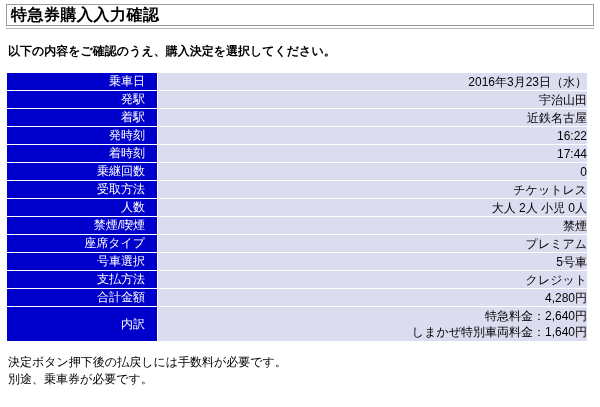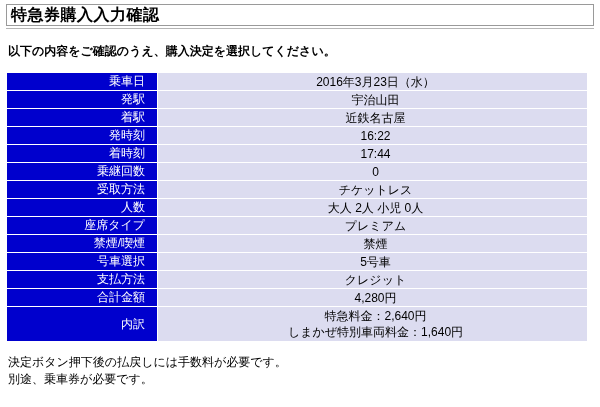--- a/index.html
+++ b/index.html
@@ -69,21 +69,21 @@
     color: #ffffff;
     text-align: right;
     padding-right: 12px;
     font-size: 12px;
     font-weight: normal;
     white-space: nowrap;
   }
   table.detail td.value {
     background: #dcdcf0;
     color: #000000;
-    text-align: center;
+    text-align: right;
     padding-left: 6px;
     font-size: 12px;
     white-space: pre-line;
     line-height: 16px;
   }
   table.detail tr.multi td {
     height: 34px;
   }
   
   .notes {
@@ -135,26 +135,26 @@
       </tr>
       <tr>
         <td class="label">受取方法</td>
         <td class="value">チケットレス</td>
       </tr>
       <tr>
         <td class="label">人数</td>
         <td class="value">大人 2人 小児 0人</td>
       </tr>
       <tr>
+        <td class="label">禁煙/喫煙</td>
+        <td class="value">禁煙</td>
+      </tr>
+      <tr>
         <td class="label">座席タイプ</td>
         <td class="value">プレミアム</td>
-      </tr>
-      <tr>
-        <td class="label">禁煙/喫煙</td>
-        <td class="value">禁煙</td>
       </tr>
       <tr>
         <td class="label">号車選択</td>
         <td class="value">5号車</td>
       </tr>
       <tr>
         <td class="label">支払方法</td>
         <td class="value">クレジット</td>
       </tr>
       <tr>

